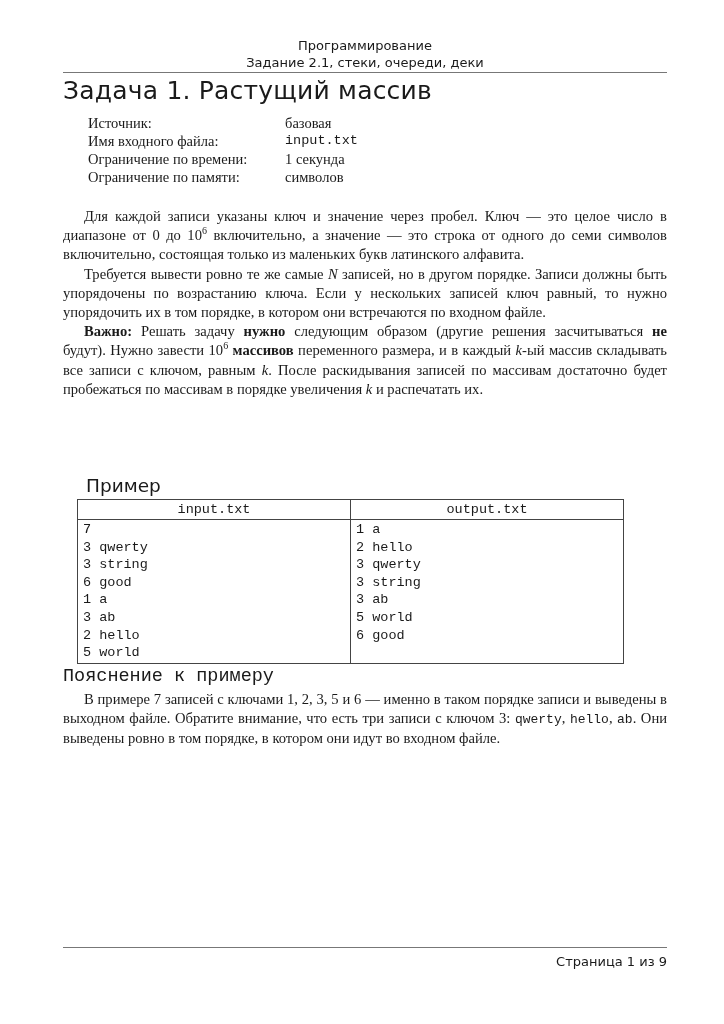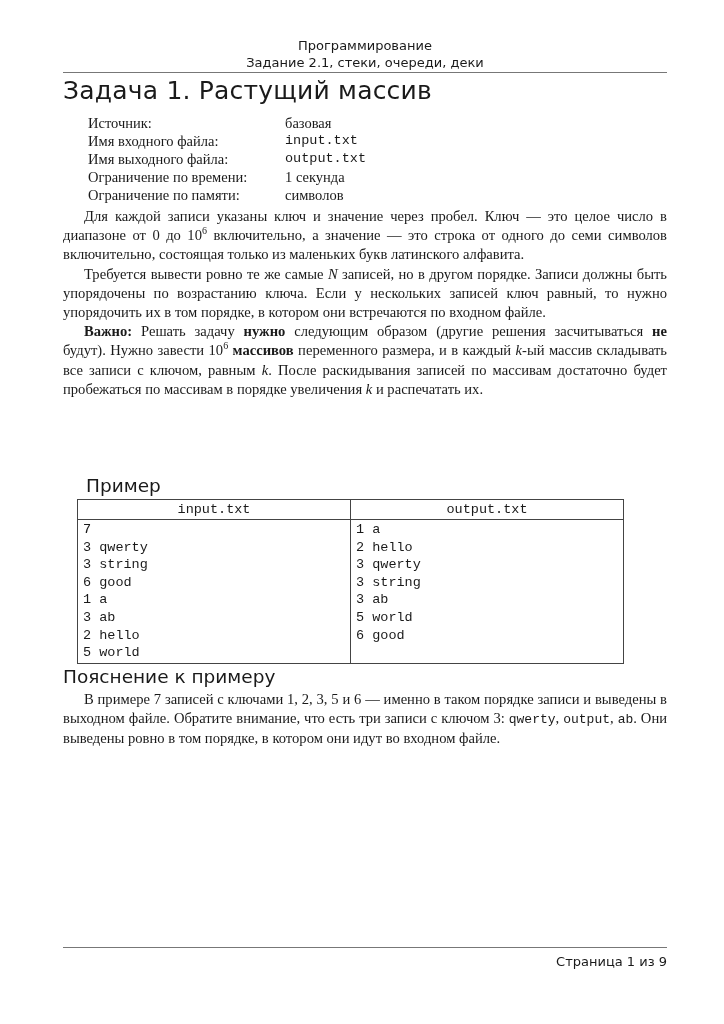--- a/index.html
+++ b/index.html
@@ -52,24 +52,20 @@
   <tbody id="meta-body">
       <tr>
         <td class="k">Источник:</td>
         <td>базовая</td>
       </tr>
       <tr>
         <td class="k">Имя входного файла:</td>
         <td class="mono">input.txt</td>
       </tr>
       <tr>
-        <td class="k">Имя выходного файла:</td>
-        <td class="mono">output.txt</td>
-      </tr>
-      <tr>
         <td class="k">Ограничение по времени:</td>
         <td>1 секунда</td>
       </tr>
       <tr>
         <td class="k">Ограничение по памяти:</td>
         <td>символов</td>
       </tr>
     </tbody>
 </table>
 
@@ -106,20 +102,20 @@
           <span class="ln">3 qwerty</span>
           <span class="ln">3 string</span>
           <span class="ln">3 ab</span>
           <span class="ln">5 world</span>
           <span class="ln">6 good</span>
         </td>
     </tr>
   </tbody>
 </table>
 
-<h2 class="section sans" style="top:665px;">Пояснение к примеру</h2>
+<h2 class="section sans" style="top:665px;font-family:Liberation Mono, monospace;">Пояснение к примеру</h2>
 
 <div class="body serif" style="top:690px;">
-  <p><span>В примере 7 записей с ключами 1, 2, 3, 5 и 6 — именно в таком порядке записи и выведены в выходном файле. Обратите внимание, что есть три записи с ключом 3: </span><span class="mono">qwerty</span><span>, </span><span class="mono">output</span><span>, </span><span class="mono">ab</span><span>. Они выведены ровно в том порядке, в котором они идут во входном файле.</span></p>
+  <p><span>В примере 7 записей с ключами 1, 2, 3, 5 и 6 — именно в таком порядке записи и выведены в выходном файле. Обратите внимание, что есть три записи с ключом 3: </span><span class="mono">qwerty</span><span>, </span><span class="mono">hello</span><span>, </span><span class="mono">ab</span><span>. Они выведены ровно в том порядке, в котором они идут во входном файле.</span></p>
 </div>
 
 <div class="hr-bot"></div>
 <div class="footer sans">Страница 1 из 9</div>
 
 </body></html>

